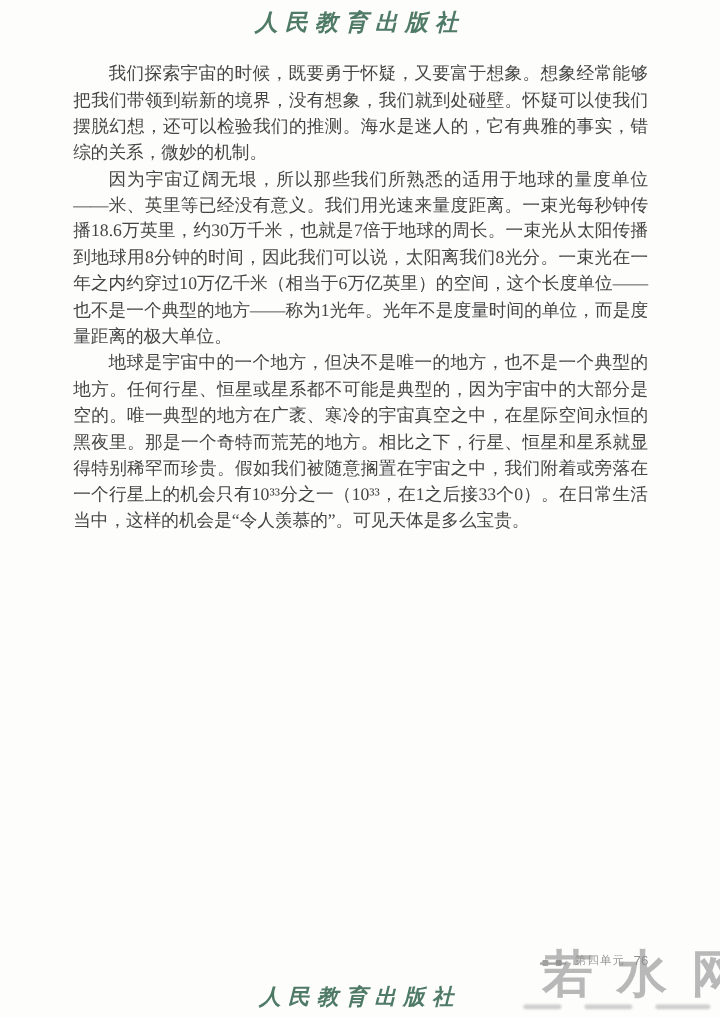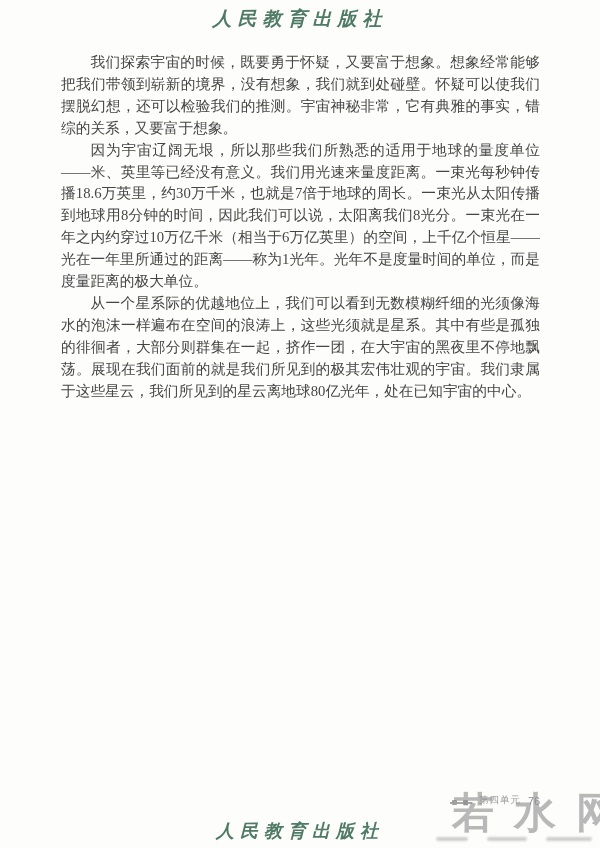--- a/index.html
+++ b/index.html
@@ -115,23 +115,23 @@
   .watermark-sub .w3 { width: 46px; }
 </style>
 </head>
 <body>
 
 <div class="page">
 
   <div class="logo logo-top">人民教育出版社</div>
 
   <div class="body-text">
-      <p class="para">我们探索宇宙的时候，既要勇于怀疑，又要富于想象。想象经常能够把我们带领到崭新的境界，没有想象，我们就到处碰壁。怀疑可以使我们摆脱幻想，还可以检验我们的推测。宇宙神秘非常，它有典雅的事实，错综的关系，又要富于想象。</p>
-      <p class="para">因为宇宙辽阔无垠，所以那些我们所熟悉的适用于地球的量度单位——米、英里等已经没有意义。我们用光速来量度距离。一束光每秒钟传播18.6万英里，约30万千米，也就是7倍于地球的周长。一束光从太阳传播到地球用8分钟的时间，因此我们可以说，太阳离我们8光分。一束光在一年之内约穿过10万亿千米（相当于6万亿英里）的空间，上千亿个恒星——光在一年里所通过的距离——称为1光年。光年不是度量时间的单位，而是度量距离的极大单位。</p>
-      <p class="para">从一个星系际的优越地位上，我们可以看到无数模糊纤细的光须像海水的泡沫一样遍布在空间的浪涛上，这些光须就是星系。其中有些是孤独的徘徊者，大部分则群集在一起，挤作一团，在大宇宙的黑夜里不停地飘荡。展现在我们面前的就是我们所见到的极其宏伟壮观的宇宙。我们隶属于这些星云，我们所见到的星云离地球80亿光年，处在已知宇宙的中心。</p>
+      <p class="para">我们探索宇宙的时候，既要勇于怀疑，又要富于想象。想象经常能够把我们带领到崭新的境界，没有想象，我们就到处碰壁。怀疑可以使我们摆脱幻想，还可以检验我们的推测。海水是迷人的，它有典雅的事实，错综的关系，微妙的机制。</p>
+      <p class="para">因为宇宙辽阔无垠，所以那些我们所熟悉的适用于地球的量度单位——米、英里等已经没有意义。我们用光速来量度距离。一束光每秒钟传播18.6万英里，约30万千米，也就是7倍于地球的周长。一束光从太阳传播到地球用8分钟的时间，因此我们可以说，太阳离我们8光分。一束光在一年之内约穿过10万亿千米（相当于6万亿英里）的空间，这个长度单位——也不是一个典型的地方——称为1光年。光年不是度量时间的单位，而是度量距离的极大单位。</p>
+      <p class="para">地球是宇宙中的一个地方，但决不是唯一的地方，也不是一个典型的地方。任何行星、恒星或星系都不可能是典型的，因为宇宙中的大部分是空的。唯一典型的地方在广袤、寒冷的宇宙真空之中，在星际空间永恒的黑夜里。那是一个奇特而荒芜的地方。相比之下，行星、恒星和星系就显得特别稀罕而珍贵。假如我们被随意搁置在宇宙之中，我们附着或旁落在一个行星上的机会只有10³³分之一（10³³，在1之后接33个0）。在日常生活当中，这样的机会是“令人羡慕的”。可见天体是多么宝贵。</p>
     </div>
 
   <div class="footer-meta">
     <span class="footer-ornament">
       <span class="bar"></span>
         <span class="dot-a"></span>
         <span class="dot-b"></span>
     </span>
     <span class="footer-unit">第四单元</span>
     <span class="footer-page">76</span>

